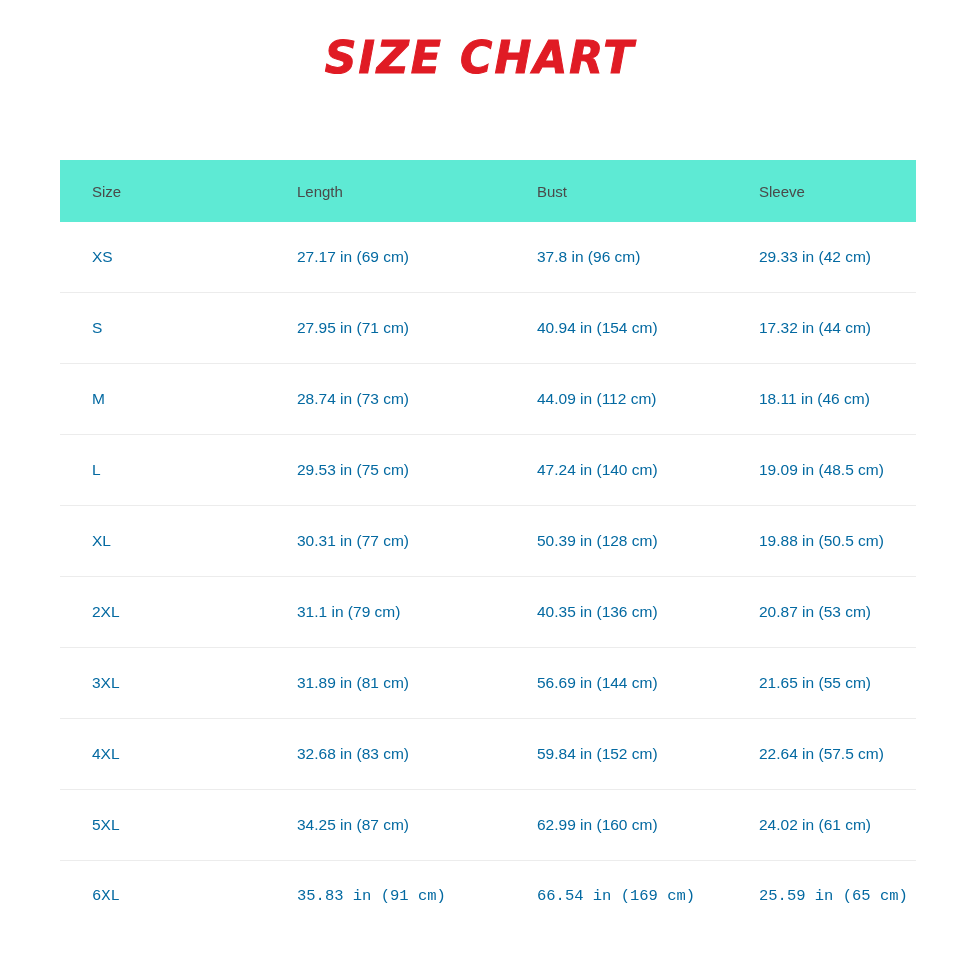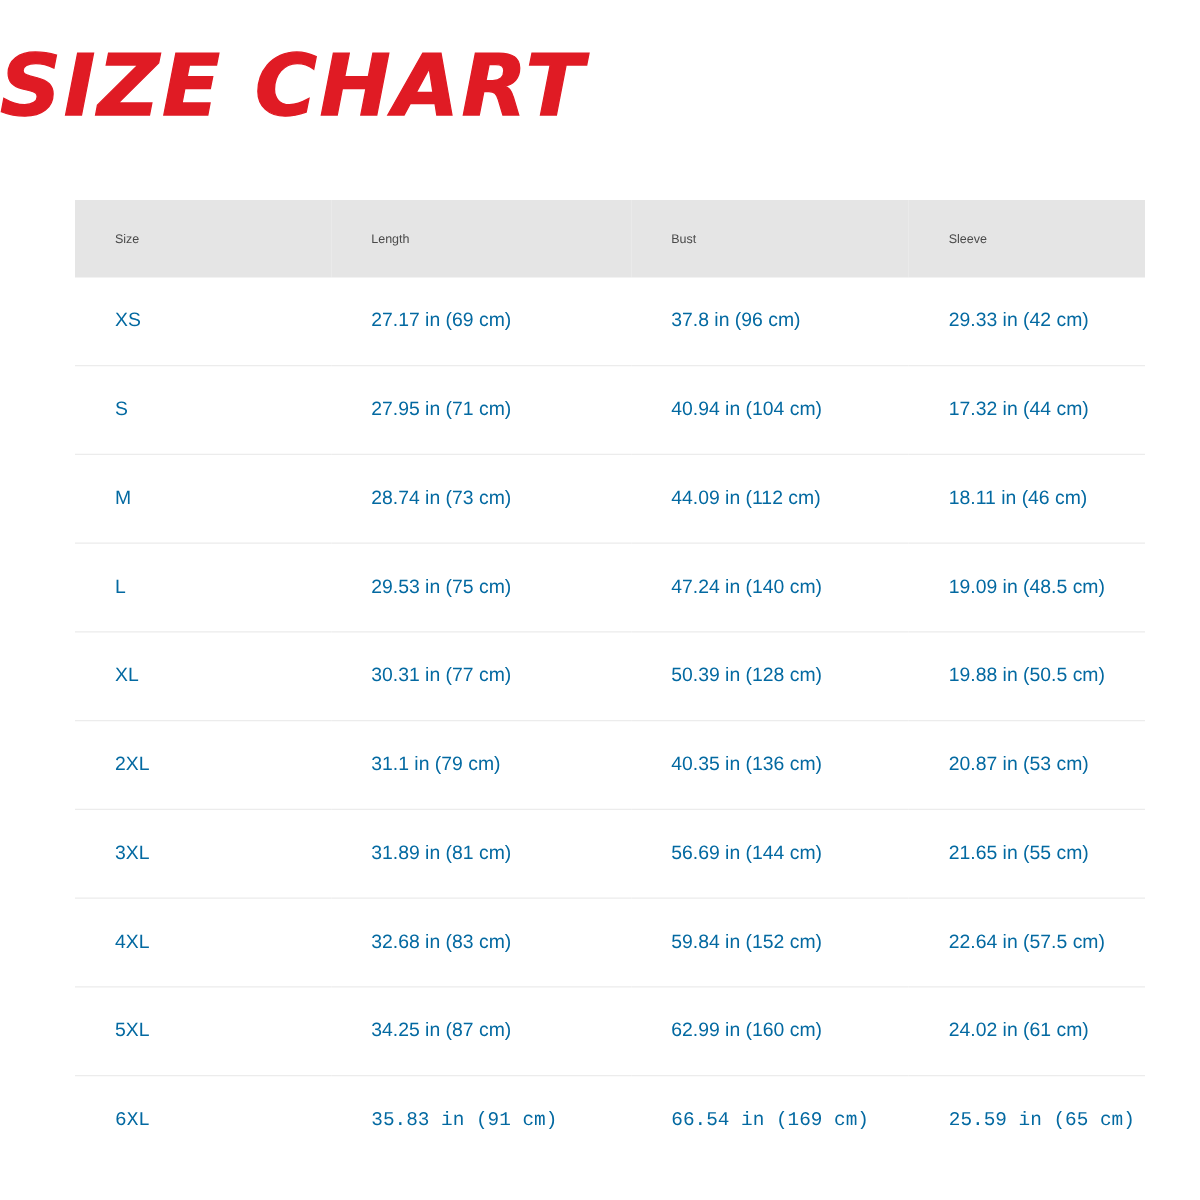--- a/index.html
+++ b/index.html
@@ -14,49 +14,49 @@
     color: #3c3c3c;
     overflow: hidden;
   }
   .page {
     position: relative;
     width: 960px;
     height: 960px;
     box-sizing: border-box;
   }
   .title {
-    text-align: left;
+    text-align: center;
     color: #e01b24;
     font-family: "DejaVu Sans", sans-serif;
     font-weight: bold;
     font-style: italic;
-    font-size: 68px;
+    font-size: 44px;
     letter-spacing: 2px;
     line-height: 1;
     margin: 0;
     padding-top: 36px;
     text-transform: uppercase;
     -webkit-text-stroke: 1px #e01b24;
   }
   .table-wrap {
     position: absolute;
     left: 60px;
     top: 160px;
     width: 856px;
   }
   table.size-chart {
     width: 100%;
     border-collapse: collapse;
     table-layout: fixed;
   }
   table.size-chart thead th {
-    background: #e5e5e5;
+    background: #5eead4;
     text-align: left;
     font-weight: normal;
-    font-size: 10px;
+    font-size: 15px;
     color: #4a4a4a;
     padding: 22px 0 22px 32px;
     height: 18px;
   }
   table.size-chart tbody td {
     font-size: 15.5px;
     color: #0369a1;
     padding: 24px 0 24px 32px;
     border-bottom: 1px solid #ececec;
     height: 22px;
@@ -97,21 +97,21 @@
       <tbody>
         <tr>
           <td>XS</td>
           <td>27.17 in  (69 cm)</td>
           <td>37.8 in  (96 cm)</td>
           <td>29.33 in  (42 cm)</td>
         </tr>
         <tr>
           <td>S</td>
           <td>27.95 in  (71 cm)</td>
-          <td>40.94 in  (104 cm)</td>
+          <td>40.94 in  (154 cm)</td>
           <td>17.32 in  (44 cm)</td>
         </tr>
         <tr>
           <td>M</td>
           <td>28.74 in  (73 cm)</td>
           <td>44.09 in  (112 cm)</td>
           <td>18.11 in  (46 cm)</td>
         </tr>
         <tr>
           <td>L</td>

